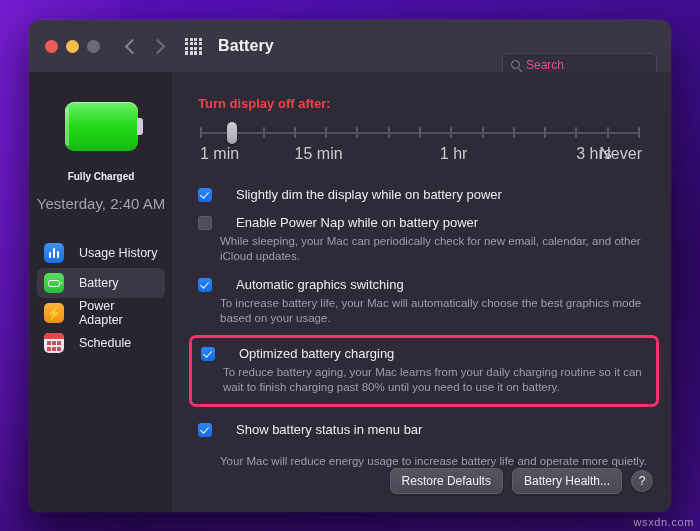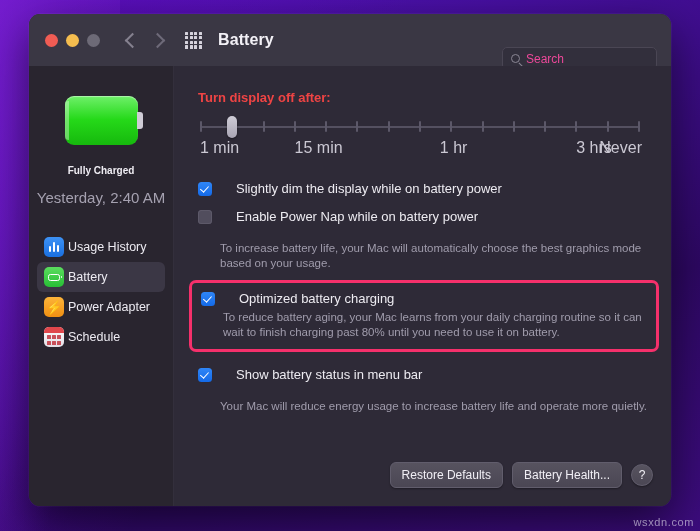--- a/index.html
+++ b/index.html
@@ -35,21 +35,21 @@
     font-size: 11px;
     letter-spacing: .6px;
     color: rgba(225,220,235,0.62);
     font-family: "Liberation Sans", sans-serif;
   }
 
   
   .window {
     position: absolute;
     left: 29px;
-    top: 14px;
+    top: 20px;
     width: 642px;
     height: 492px;
     border-radius: 11px;
     overflow: hidden;
     background: #2b2733;
     box-shadow: 0 16px 44px rgba(0,0,0,0.55), 0 0 0 0.5px rgba(255,255,255,0.10);
   }
 
   .titlebar {
     height: 52px;
@@ -164,26 +164,25 @@
     text-align:center;
     font-size: 15px;
     color: #a5a1b0;
     margin-top: 13px;
   }
 
   .navlist { margin-top: 26px; padding: 0 8px; }
   .navitem {
     display: flex;
     align-items: center;
-    gap: 4px;
+    gap: 15px;
     height: 30px;
     padding: 0 7px;
     border-radius: 6px;
     cursor: default;
-    text-align: right;
   }
   .navitem.selected { background: #3b3745; }
   .navitem .label { font-size: 12.5px; color: #eceaf1; }
 
   .nicon { width: 20px; height: 20px; border-radius: 5px; flex: none; position: relative;
            display:flex; align-items:center; justify-content:center; }
   .nicon.usage { background: linear-gradient(180deg,#3d92f5,#1a6fe0); }
   .nicon.usage i { display:block; width:2.4px; background:#fff; border-radius:1px; margin:0 .7px; align-self:flex-end; }
   .nicon.usage i:nth-child(1){ height:6px; }
   .nicon.usage i:nth-child(2){ height:10px; }
@@ -452,23 +451,28 @@
           <div class="cbox on"></div>
           <div class="opt-label">Slightly dim the display while on battery power</div>
         </div>
 
         <div class="spacer-md"></div>
 
         <div class="opt-row">
           <div class="cbox off"></div>
           <div class="opt-label">Enable Power Nap while on battery power</div>
         </div>
+        <div class="opt-desc">While sleeping, your Mac can periodically check for new email, calendar, and other iCloud updates.</div>
 
         <div class="spacer-md"></div>
 
+        <div class="opt-row">
+          <div class="cbox on"></div>
+          <div class="opt-label">Automatic graphics switching</div>
+        </div>
         <div class="opt-desc">To increase battery life, your Mac will automatically choose the best graphics mode based on your usage.</div>
 
         <div class="highlight">
           <div class="opt-row">
             <div class="cbox on"></div>
             <div class="opt-label">Optimized battery charging</div>
           </div>
           <div class="opt-desc">To reduce battery aging, your Mac learns from your daily charging routine so it can wait to finish charging past 80% until you need to use it on battery.</div>
         </div>
 

